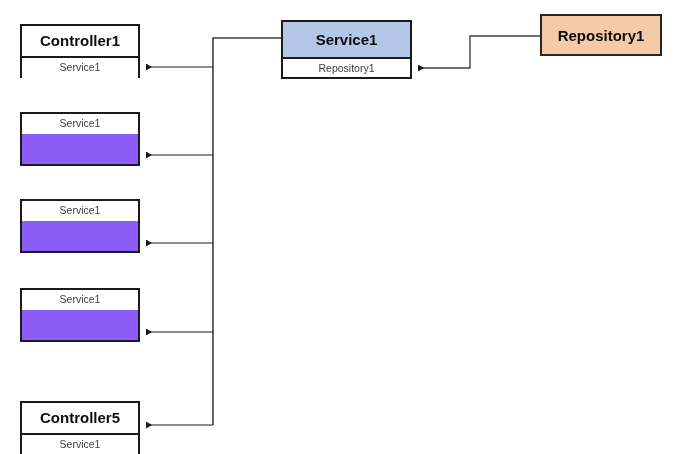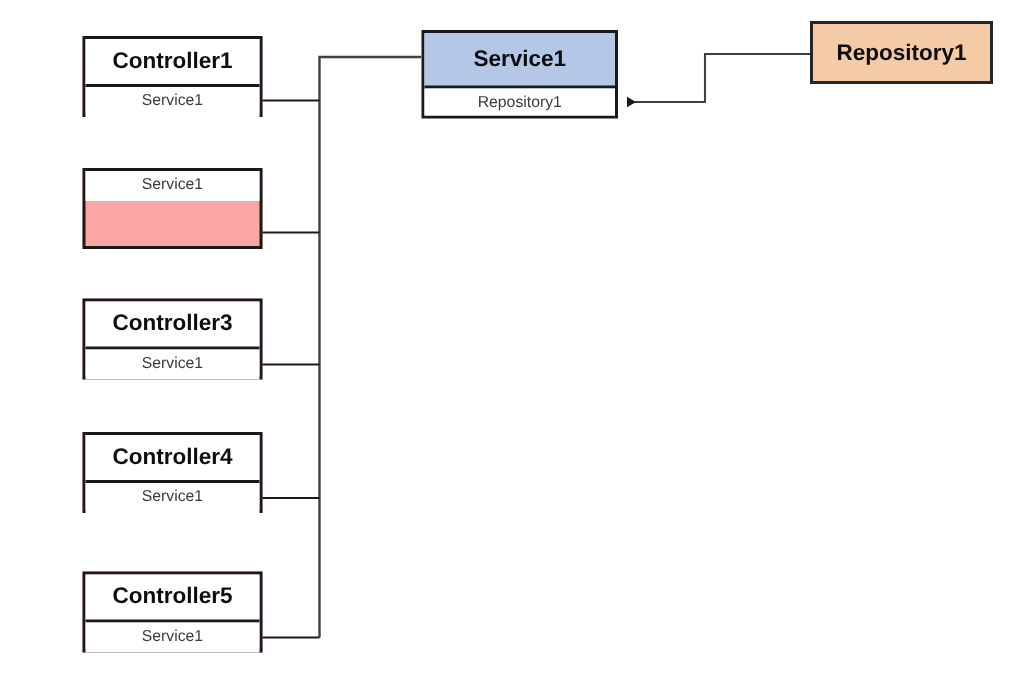--- a/index.html
+++ b/index.html
@@ -34,22 +34,21 @@
     position: absolute;
     box-sizing: border-box;
     background: #ffffff;
   }
 
   
   .node.controller {
     width: 120px;
     height: 54px;
     border: 2px solid #1a1a1a;
-    background: #fca5a5;
-    margin-left: 35px;
+    background: #8b5cf6;
   }
   .node.controller .title-row {
     box-sizing: border-box;
     height: 32px;
     line-height: 30px;
     text-align: center;
     font-size: 15px;
     font-weight: bold;
     color: #0d0d0d;
     background: #ffffff;
@@ -150,30 +149,28 @@
   <div class="node controller" style="left:20px; top:24px;">
     <div class="title-row">Controller1</div>
     <div class="member-row">Service1</div>
   </div>
 
   <div class="node controller" style="left:20px; top:112px;">
     <div class="member-row">Service1</div>
   </div>
 
   <div class="node controller" style="left:20px; top:199px;">
-    <div class="title-row">Controller3</div>
     <div class="member-row">Service1</div>
   </div>
 
   <div class="node controller" style="left:20px; top:288px;">
-    <div class="title-row">Controller4</div>
     <div class="member-row">Service1</div>
   </div>
 
-  <div class="node controller" style="left:20px; top:381px;">
+  <div class="node controller" style="left:20px; top:401px;">
     <div class="title-row">Controller5</div>
     <div class="member-row">Service1</div>
   </div>
 
   <div class="node service" style="left:281px; top:20px;">
     <div class="title-row" id="service-header" style="background: rgb(180, 199, 231);">Service1</div>
     <div class="member-row">Repository1</div>
   </div>
 
   <div class="node repository" id="repo-node" style="left: 540px; top: 14px; background: rgb(245, 203, 167);">

